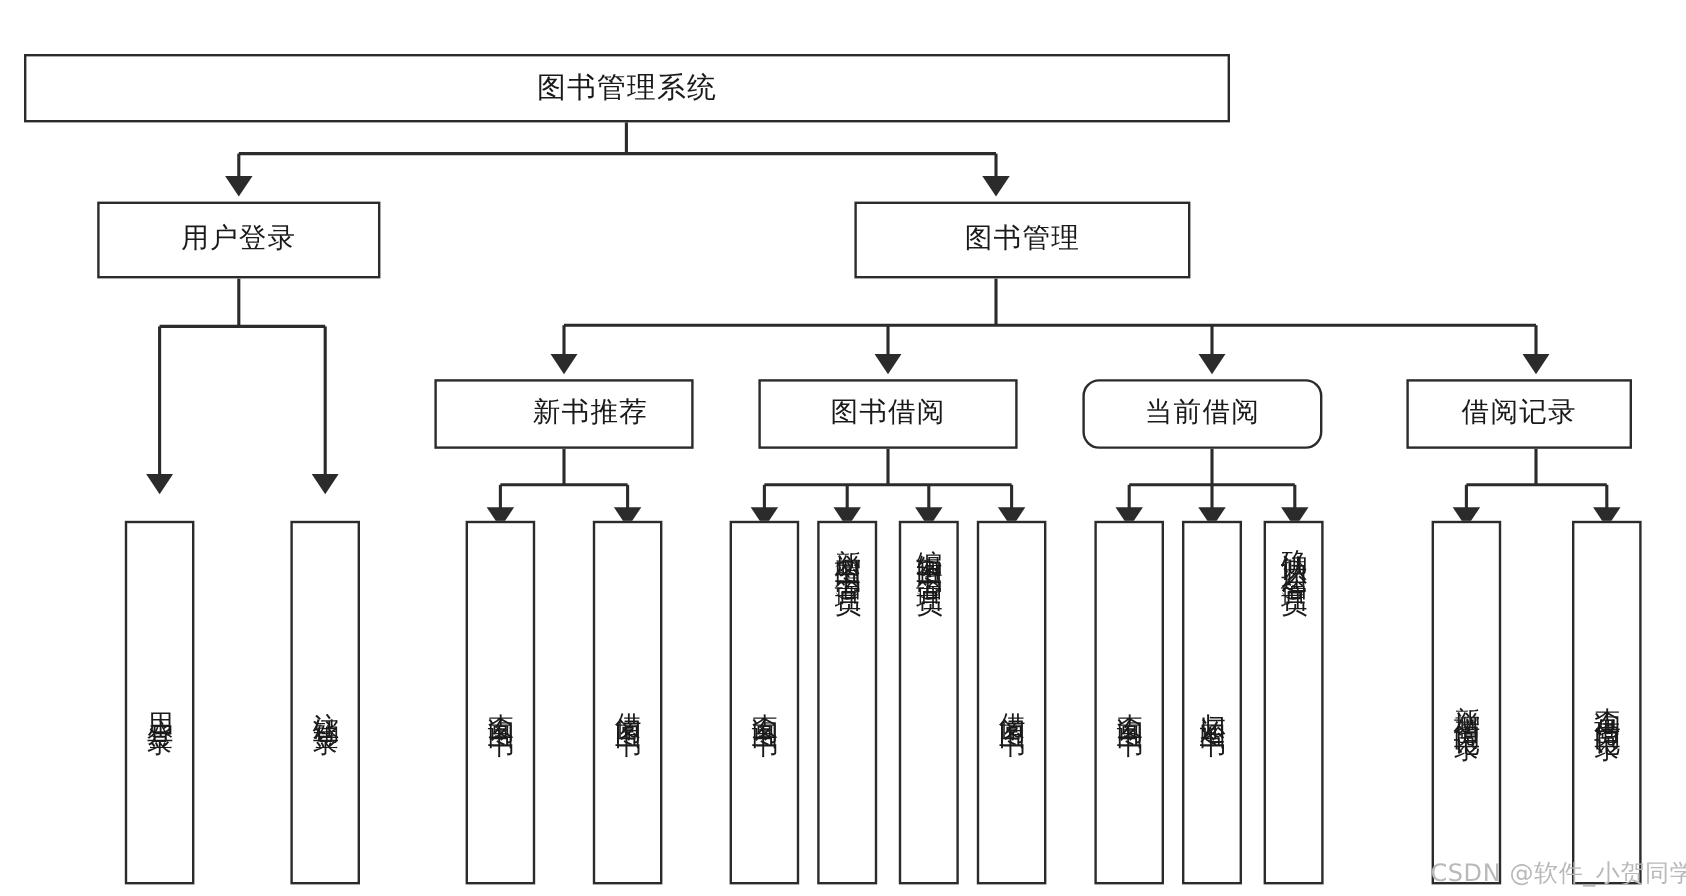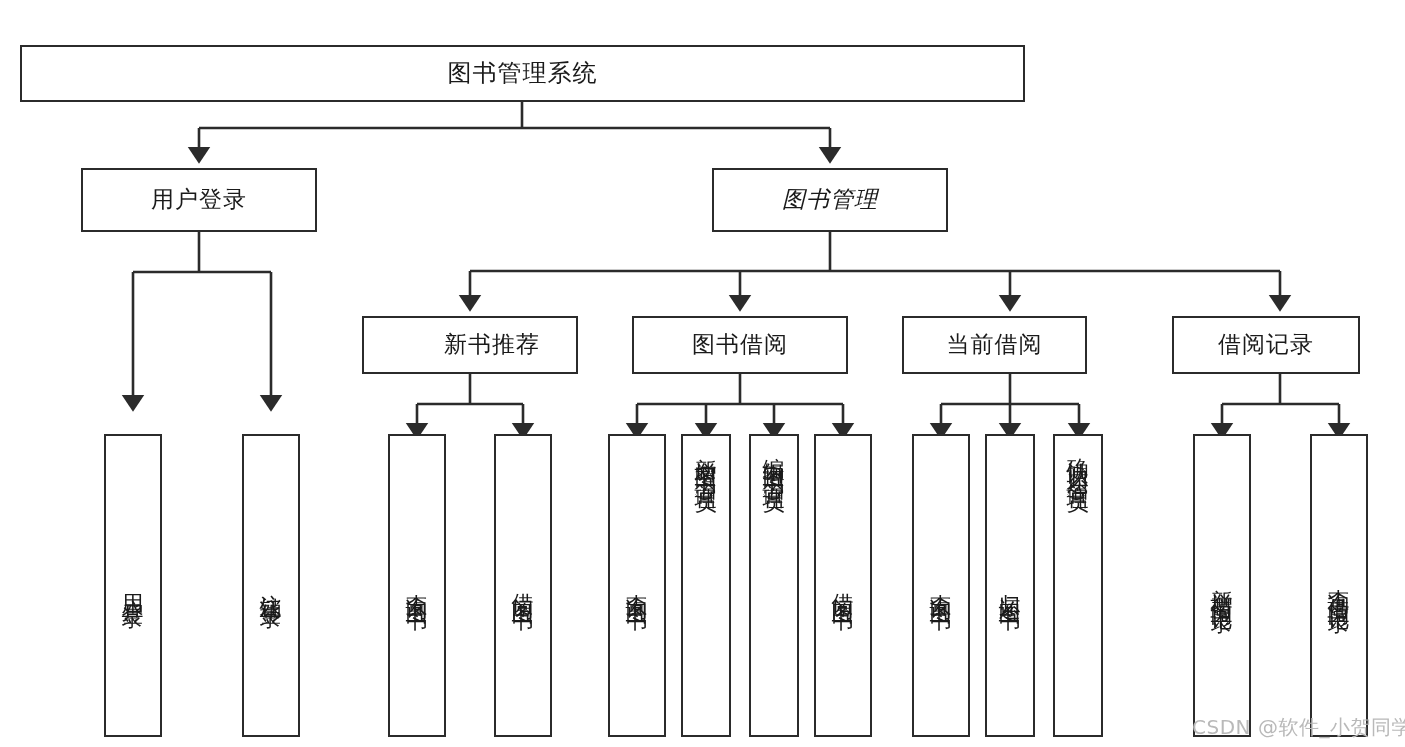--- a/index.html
+++ b/index.html
@@ -133,31 +133,31 @@
     </g>
   </svg>
 
   <div class="node horiz root" style="left:20px; top:12px; width:1005px; height:57px;margin-top:33px;">
     <span>图书管理系统</span>
   </div>
 
   <div class="node horiz" style="left:81px; top:168px; width:236px; height:64px;">
     <span>用户登录</span>
   </div>
-  <div class="node horiz" style="left:712px; top:168px; width:236px; height:64px;font-style:italic;">
+  <div class="node horiz" style="left:712px; top:168px; width:280px; height:64px;">
     <span>图书管理</span>
   </div>
 
   <div class="node horiz" style="left:362px; top:316px; width:216px; height:58px;padding-left:44px;">
     <span>新书推荐</span>
   </div>
   <div class="node horiz" style="left:632px; top:316px; width:216px; height:58px;justify-content:center;">
     <span>图书借阅</span>
   </div>
-  <div class="node horiz" style="left:902px; top:316px; width:185px; height:58px;">
+  <div class="node horiz" style="left:902px; top:316px; width:200px; height:58px;border-radius:14px;">
     <span>当前借阅</span>
   </div>
   <div class="node horiz" style="left:1172px; top:316px; width:188px; height:58px;">
     <span>借阅记录</span>
   </div>
 
   <div class="node leaf" style="left:104px; top:434px; width:58px; height:303px;">
     <div class="leaf-inner">
       <span class="vtext">用户登录</span>
     </div>

